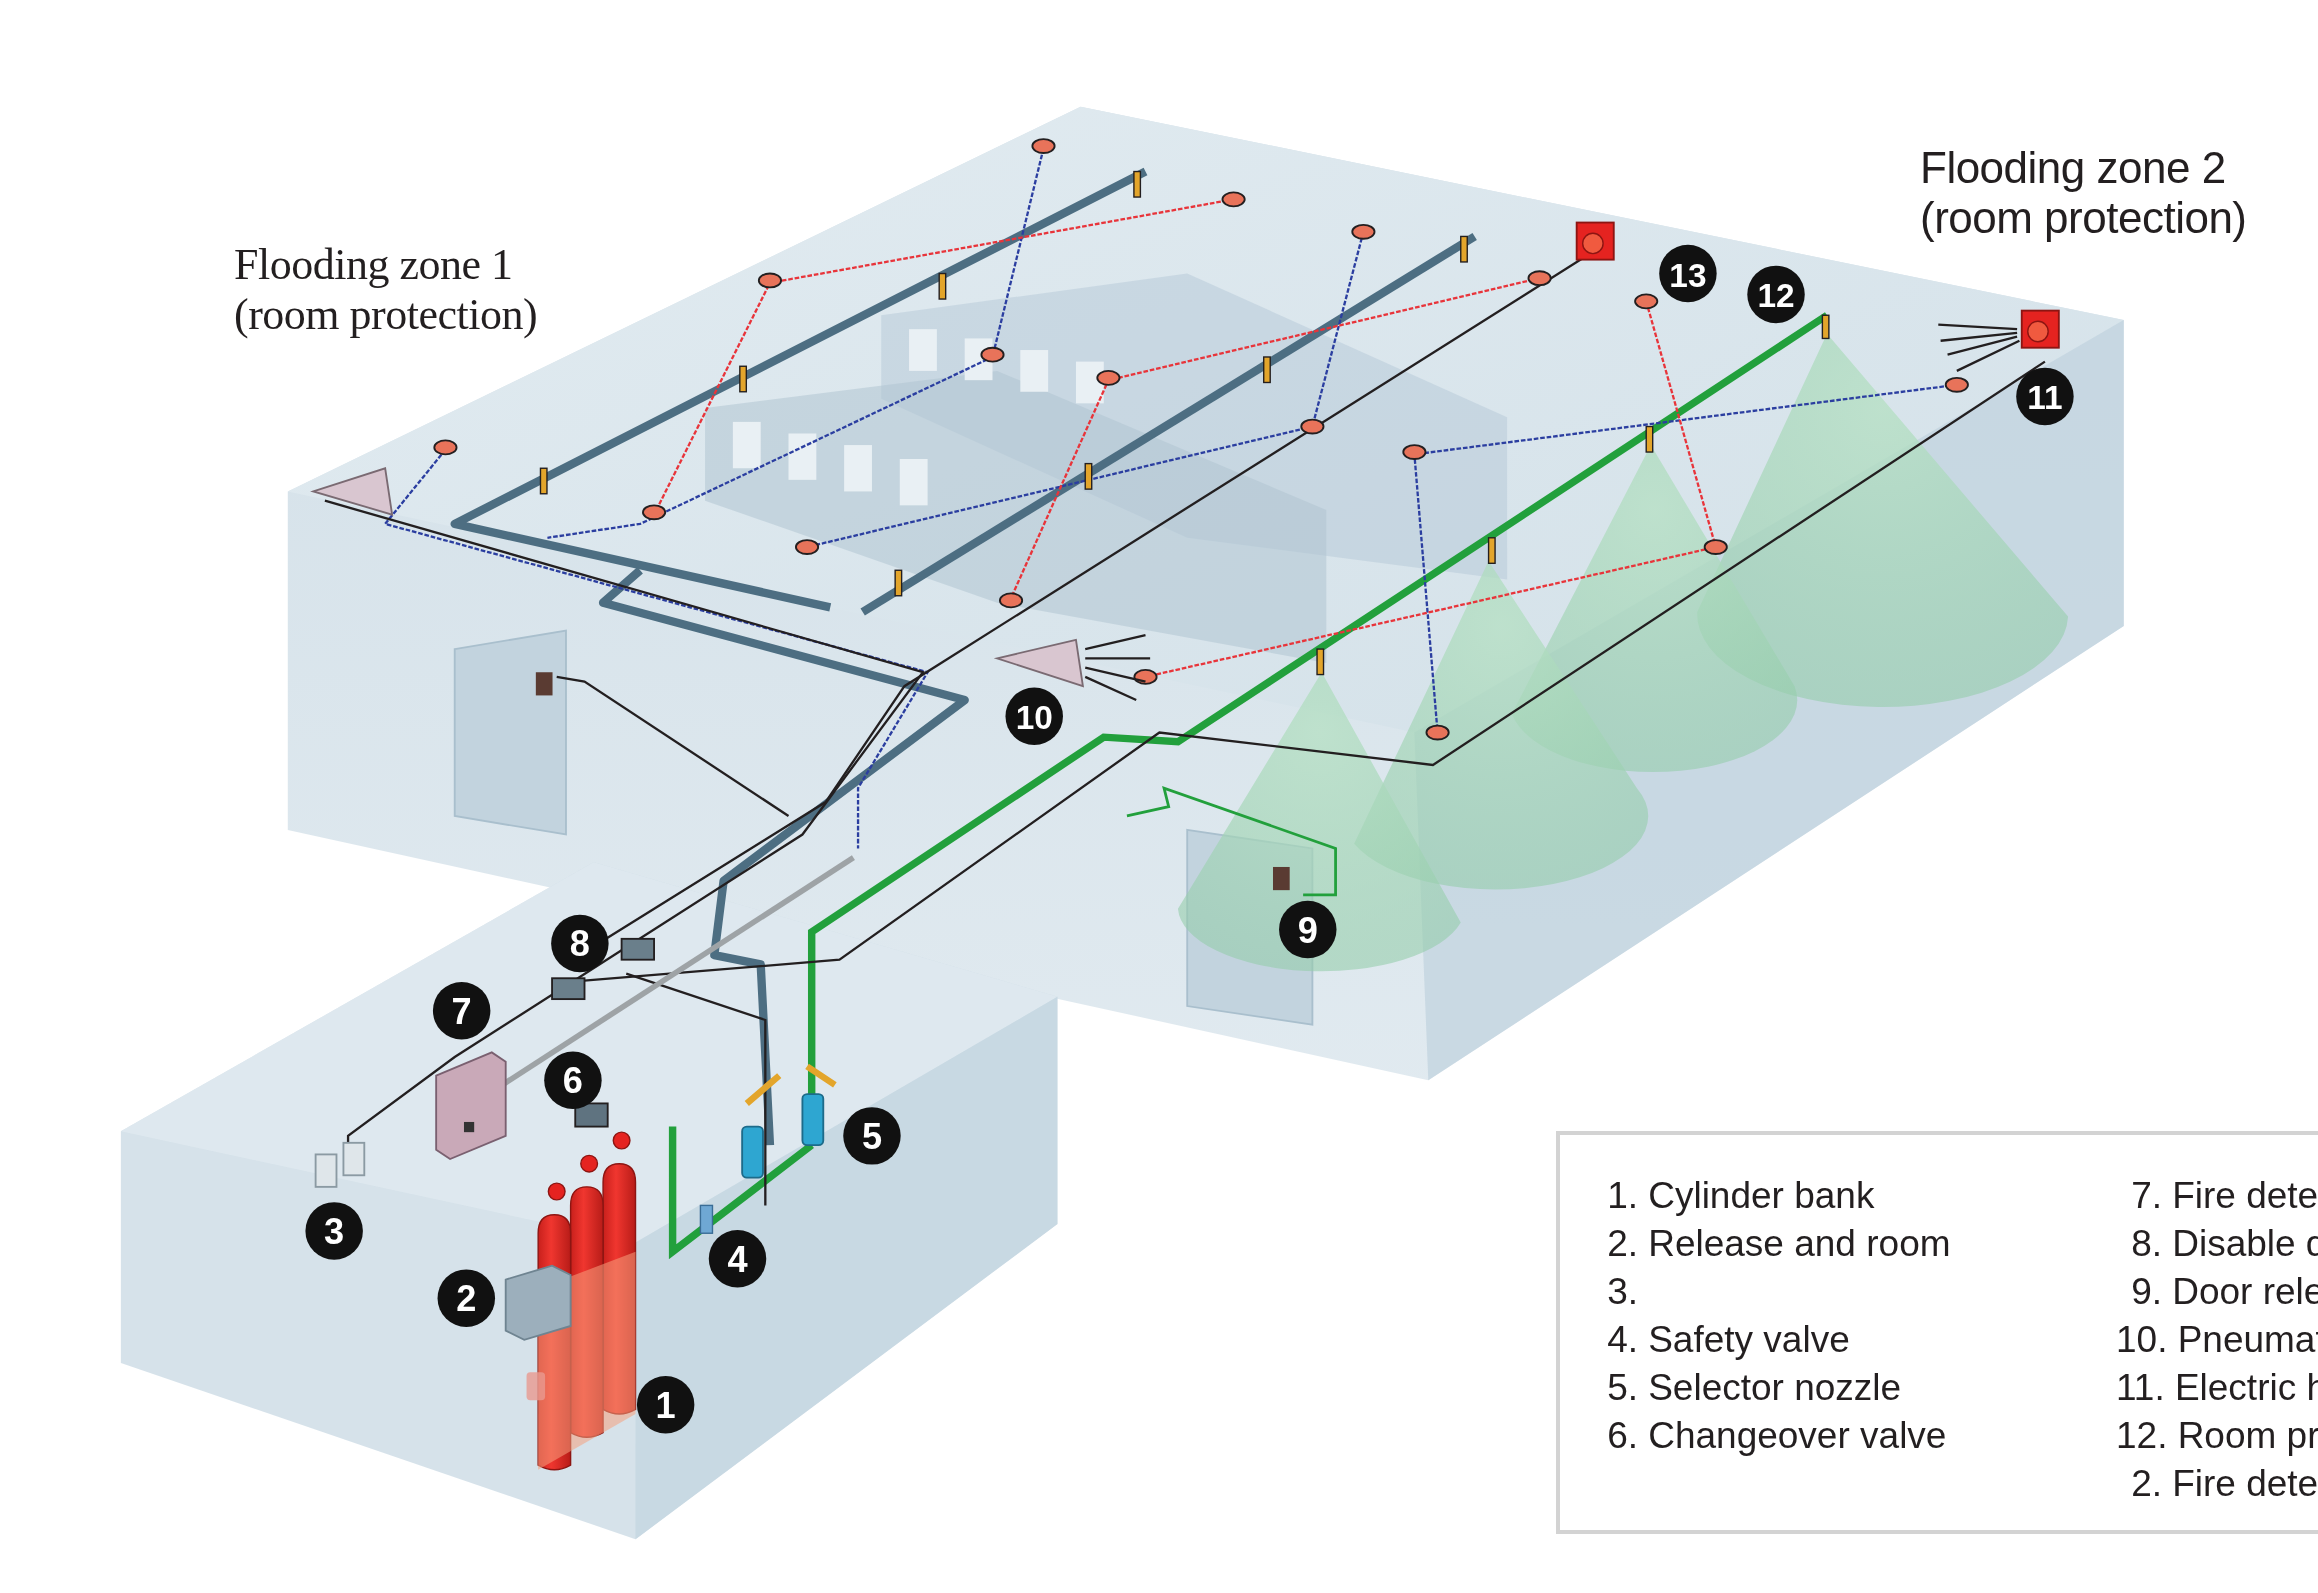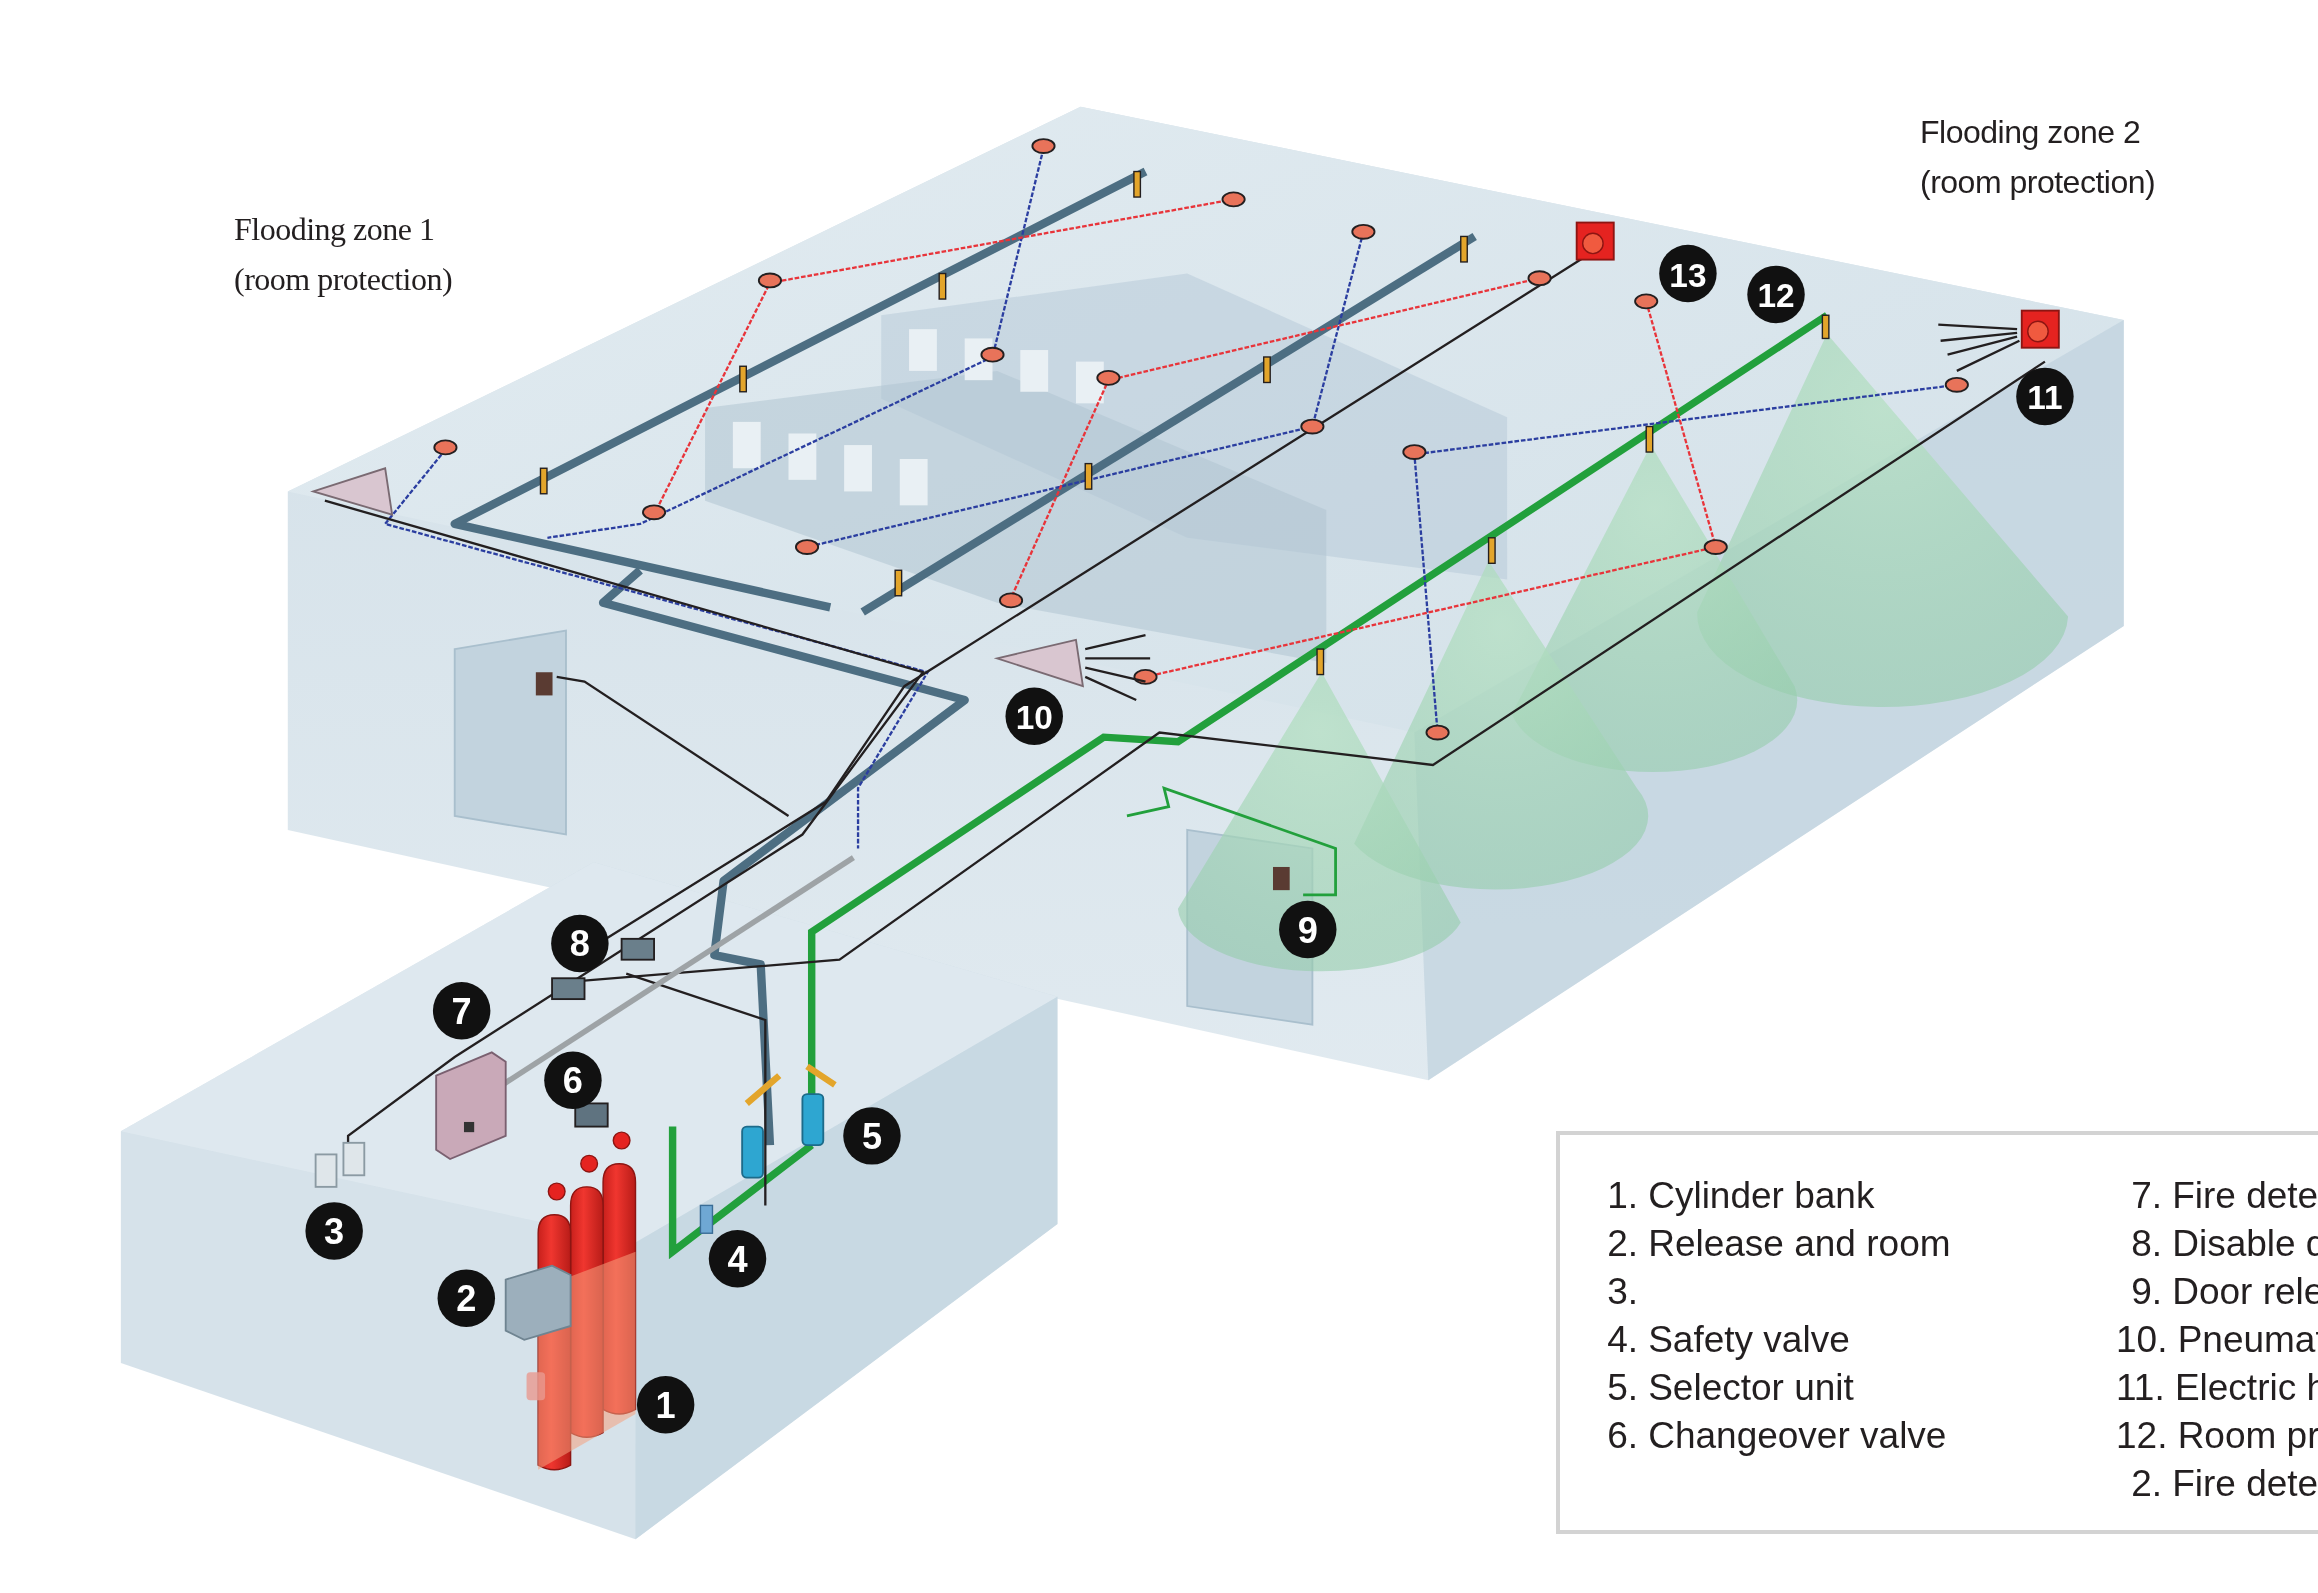--- a/index.html
+++ b/index.html
@@ -1,20 +1,20 @@
 <!DOCTYPE html>
 <html style="font-size:7.4px"><head>
 <meta charset="utf-8">
 <style>
   html, body { margin:0; padding:0; background:#ffffff; }
   body { width:2909px; height:1593px; position:relative; overflow:hidden;
          font-family:"Liberation Sans", "DejaVu Sans", sans-serif; }
   svg#scene { position:absolute; left:0; top:0; }
-  .zone-label { position:absolute; font-size:32px; line-height:50px; color:#231f20;
-                font-family:"Liberation Sans", sans-serif; letter-spacing:-0.5px; }
+  .zone-label { position:absolute; font-size:44px; line-height:50px; color:#231f20;
+                font-family:"Liberation Sans", sans-serif; letter-spacing:-0.5px;margin-top:36px; }
   .legend-box { position:absolute; left:1556px; top:1131px; width:1229px; height:403px;
                 border:4.6px solid #d3d3d3; background:#ffffff; box-sizing:border-box; }
   .legend-col { position:absolute; top:37px; font-size:37px; line-height:48px; color:#231f20; }
   .legend-col.left { left:32px; }
   .legend-col.right { left:556px; }
   .legend-item { display:flex; white-space:nowrap; }
   .legend-num { display:inline-block; text-align:right; min-width:46px; margin-right:10.2px; }
   .callout text { font-family:"Liberation Sans", sans-serif; font-weight:bold; fill:#ffffff; }
 </style>
 </head>
@@ -281,21 +281,21 @@
       </div>
     <div class="legend-item">
         <span class="legend-num">3.</span>
       </div>
     <div class="legend-item">
         <span class="legend-num">4.</span>
         <span>Safety valve</span>
       </div>
     <div class="legend-item">
         <span class="legend-num">5.</span>
-        <span>Selector unit</span>
+        <span>Selector nozzle</span>
       </div>
     <div class="legend-item">
         <span class="legend-num">6.</span>
         <span>Changeover valve</span>
       </div>
   </div>
   <div class="legend-col right">
     <div class="legend-item">
         <span class="legend-num">7.</span>
         <span>Fire detection and control panel</span>

